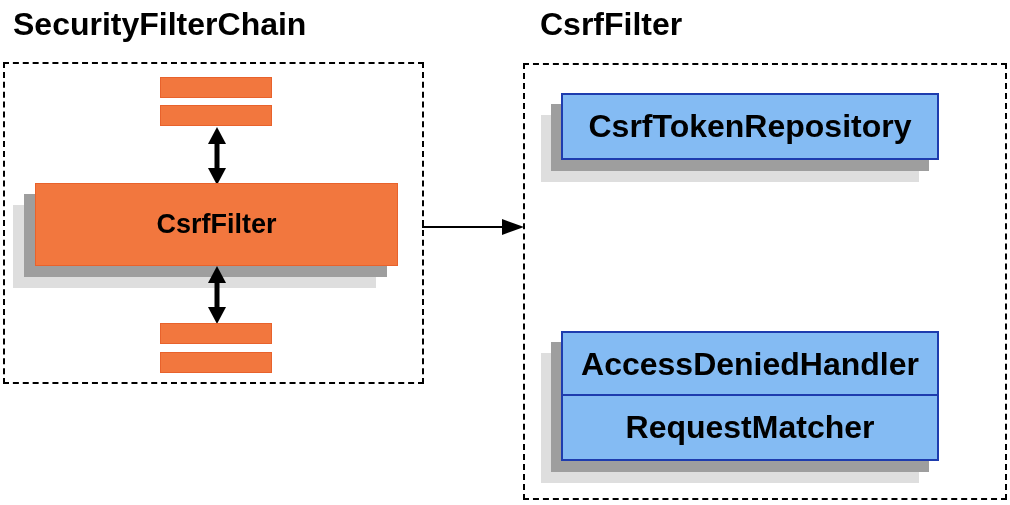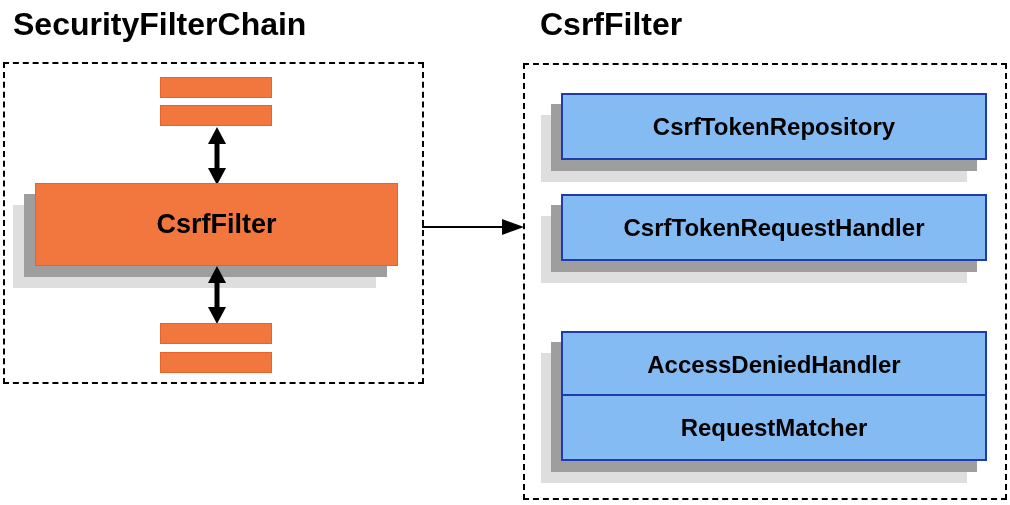--- a/index.html
+++ b/index.html
@@ -65,26 +65,26 @@
 
   .h-arrow {
     position: absolute;
     left: 422px; top: 216px;
     width: 103px; height: 22px;
   }
 
   .blue-box {
     position: absolute;
     left: 36px;
-    width: 426px; height: 67px;
+    width: 378px; height: 67px;
     background: #84BBF3;
     border: 2px solid #1E3CAE;
     box-shadow: -10px 11px 0 #9E9E9E, -20px 22px 0 #DEDEDE;
     display: flex; align-items: center; justify-content: center;
-    font-size: 24px; font-weight: 700; color: #000000;
+    font-size: 32px; font-weight: 700; color: #000000;
   }
   #blue-box-0 { top: 28px; }
   #blue-box-1 { top: 129px; }
   #blue-box-2 { top: 229px; margin-top: 37px; }
   #blue-box-3 { top: 329px; }
 </style>
 </head>
 <body>
 
 <div class="stage">
@@ -122,23 +122,20 @@
     <line x1="0" y1="11" x2="82" y2="11" stroke="#000000" stroke-width="2"></line>
     <polygon points="80,3 80,19 102,11" fill="#000000"></polygon>
   </svg>
 
   <div class="dashed-container" id="right-container">
 
     <div class="blue-box" id="blue-box-0">
       <span>CsrfTokenRepository</span>
     </div>
 
-    <div class="blue-box" id="blue-box-1">
-      <span>CsrfTokenRequestHandler</span>
-    </div>
 
     <div class="blue-box" id="blue-box-2">
       <span>AccessDeniedHandler</span>
     </div>
 
     <div class="blue-box" id="blue-box-3">
       <span>RequestMatcher</span>
     </div>
   </div>
 

